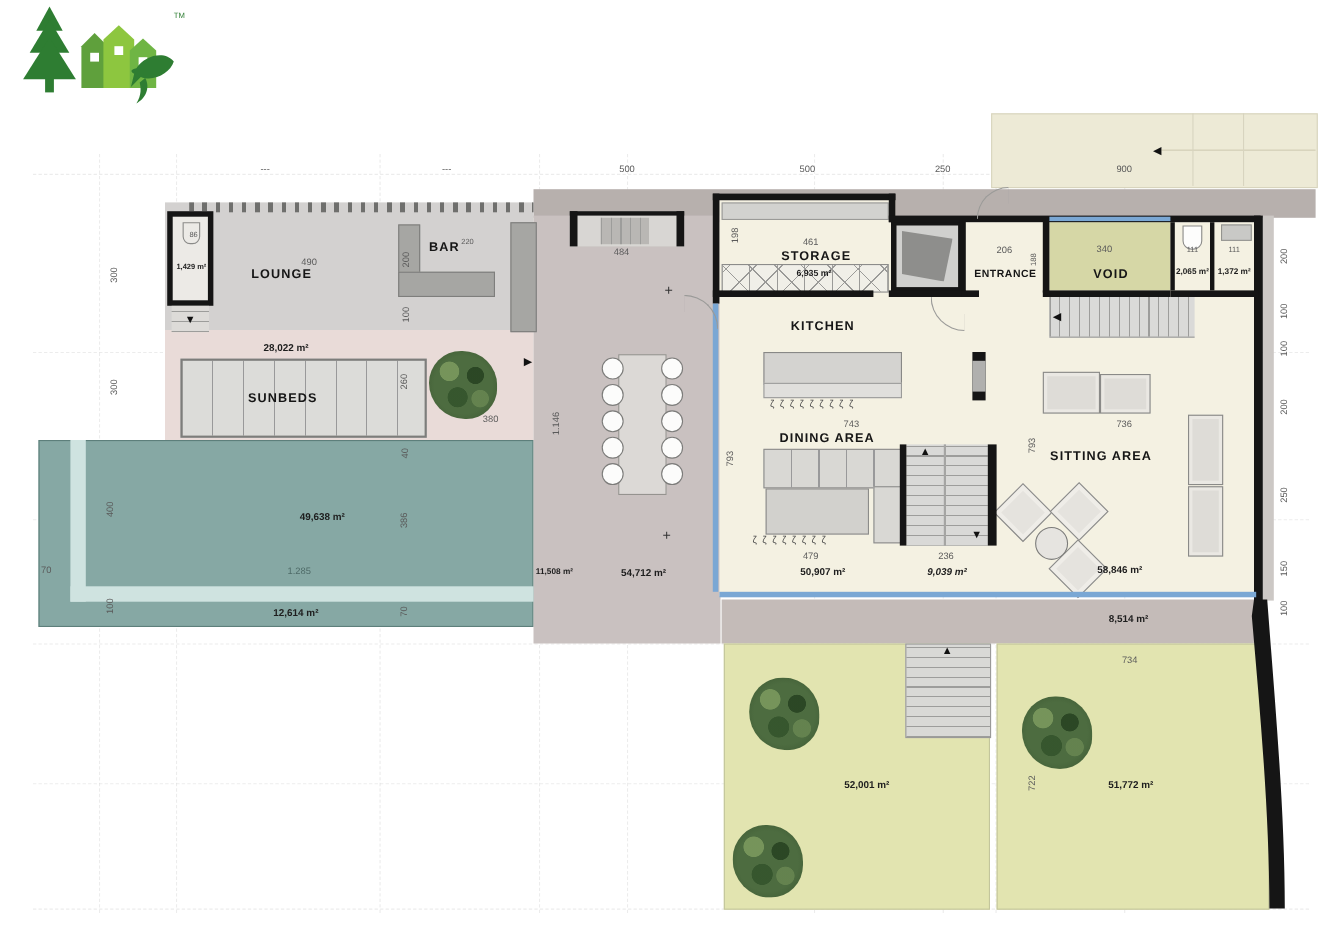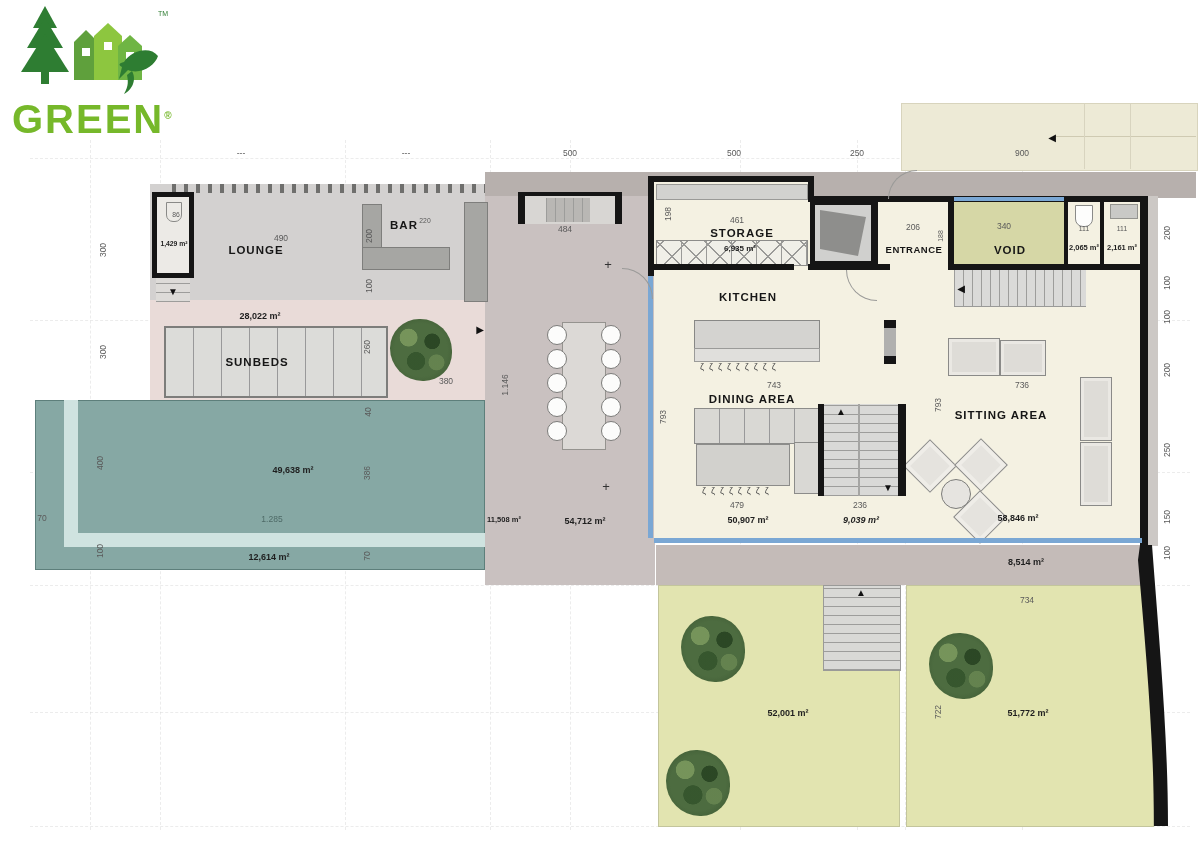--- a/index.html
+++ b/index.html
@@ -79,21 +79,20 @@
       <path d="M82,32 L96,19 L110,32 V76 H82 Z" fill="#8dc63f"></path>
       <path d="M106,42 L118,31 L130,42 V76 H106 Z" fill="#6fb544"></path>
       <rect x="70" y="44" width="8" height="8" fill="#fff"></rect>
       <rect x="92" y="38" width="8" height="8" fill="#fff"></rect>
       <rect x="114" y="48" width="8" height="8" fill="#fff"></rect>
 
       <path d="M112,58 c8,-12 26,-16 34,-6 c-3,10 -18,19 -30,14 l-9,9 l3,-12 c-4,-2 -3,-4 2,-5 z" fill="#2e7d32"></path>
       <path d="M120,67 c5,9 0,19 -8,23 c5,-8 4,-14 3,-19 z" fill="#2e7d32"></path>
       <text x="146" y="12" font-size="7" fill="#2e7d32">TM</text>
     </svg>
-    <div class="green"><span>GREEN</span><sup>®</sup></div>
   </div>
 
   <div class="abs" style="left:901px;top:103px;width:295px;height:66px;background:#edead6;border:1px solid #d8d4bd;z-index:2;"></div>
   <div class="abs" style="left:1056px;top:136px;width:140px;border-top:1px solid #cfcab2;z-index:3;"></div>
   <div class="abs" style="left:1084px;top:103px;width:0;height:66px;border-left:1px solid #d8d4bf;z-index:3;"></div>
   <div class="abs" style="left:1130px;top:103px;width:0;height:66px;border-left:1px solid #d8d4bf;z-index:3;"></div>
   <span class="arrow" style="left:1052px;top:137px;">◀</span>
 
   <div class="abs" style="left:485px;top:172px;width:711px;height:26px;background:#b7b0ad;z-index:2;"></div>
   <div class="abs" style="left:1148px;top:196px;width:10px;height:350px;background:#ccc8c5;z-index:2;"></div>
@@ -155,21 +154,21 @@
   <div class="abs" style="left:656px;top:184px;width:150px;height:14px;background:#d2d2cf;border:1px solid #9a9a97;z-index:10;"></div>
   <div class="xcab" style="left:656px;top:240px;width:150px;height:24px;"></div>
 
   <div class="abs" style="left:694px;top:320px;width:124px;height:28px;background:#d4d3d0;border:1px solid #88888б;border:1px solid #888886;z-index:11;"></div>
   <div class="abs" style="left:694px;top:348px;width:124px;height:12px;background:#e0dfdc;border:1px solid #9b9b99;z-index:11;"></div>
   <div class="stools" style="left:700px;top:362px;">ζζζζζζζζζ</div>
 
   <div class="abs cells" style="left:694px;top:408px;width:124px;height:34px;background-color:#d9d8d4;border:1px solid #8c8c8a;z-index:11;"></div>
   <div class="abs" style="left:794px;top:442px;width:24px;height:50px;background:#d9d8d4;border:1px solid #8c8c8a;z-index:11;"></div>
   <div class="abs" style="left:696px;top:444px;width:92px;height:40px;background:#d2d1cd;border:1px solid #8c8c8a;z-index:11;"></div>
-  <div class="stools" style="left:702px;top:486px;">ζζζζζζζζ</div>
+  <div class="stools" style="left:684px;top:486px;">ζζζζζζζζ</div>
 
   <div class="sofa" style="left:948px;top:338px;width:50px;height:36px;"></div>
   <div class="sofa" style="left:1000px;top:340px;width:44px;height:34px;"></div>
   <div class="sofa" style="left:1080px;top:377px;width:30px;height:62px;"></div>
   <div class="sofa" style="left:1080px;top:442px;width:30px;height:62px;"></div>
   <div class="dia" style="left:911px;top:447px;"></div>
   <div class="dia" style="left:962px;top:446px;"></div>
   <div class="dia" style="left:961px;top:498px;"></div>
   <div class="abs" style="left:941px;top:479px;width:28px;height:28px;border-radius:50%;background:#e6e4e0;border:1px solid #7c7c7a;z-index:12;"></div>
 
@@ -224,21 +223,21 @@
   <span class="room" style="left:748px;top:297px;">KITCHEN</span>
   <span class="room" style="left:914px;top:249px;font-size:9.5px;letter-spacing:0.5px;">ENTRANCE</span>
   <span class="room" style="left:1010px;top:250px;">VOID</span>
   <span class="room" style="left:752px;top:399px;">DINING AREA</span>
   <span class="room" style="left:1001px;top:415px;">SITTING AREA</span>
 
   <span class="area tiny" style="left:174px;top:243px;">1,429 m²</span>
   <span class="area" style="left:260px;top:316px;">28,022 m²</span>
   <span class="area" style="left:740px;top:248px;font-size:8px;">6,935 m²</span>
   <span class="area" style="left:1084px;top:247px;font-size:7.5px;">2,065 m²</span>
-  <span class="area" style="left:1122px;top:247px;font-size:7.5px;">2,161 m²</span>
+  <span class="area" style="left:1122px;top:247px;font-size:7.5px;">1,372 m²</span>
   <span class="area" style="left:293px;top:470px;">49,638 m²</span>
   <span class="area" style="left:269px;top:557px;">12,614 m²</span>
   <span class="area" style="left:504px;top:519px;font-size:7.5px;">11,508 m²</span>
   <span class="area" style="left:585px;top:521px;">54,712 m²</span>
   <span class="area" style="left:748px;top:520px;">50,907 m²</span>
   <span class="area" style="left:861px;top:520px;font-style:italic;">9,039 m²</span>
   <span class="area" style="left:1018px;top:518px;">58,846 m²</span>
   <span class="area" style="left:1026px;top:562px;">8,514 m²</span>
   <span class="area" style="left:780px;top:713px;padding-left:16px;">52,001 m²</span>
   <span class="area" style="left:1028px;top:713px;">51,772 m²</span>

